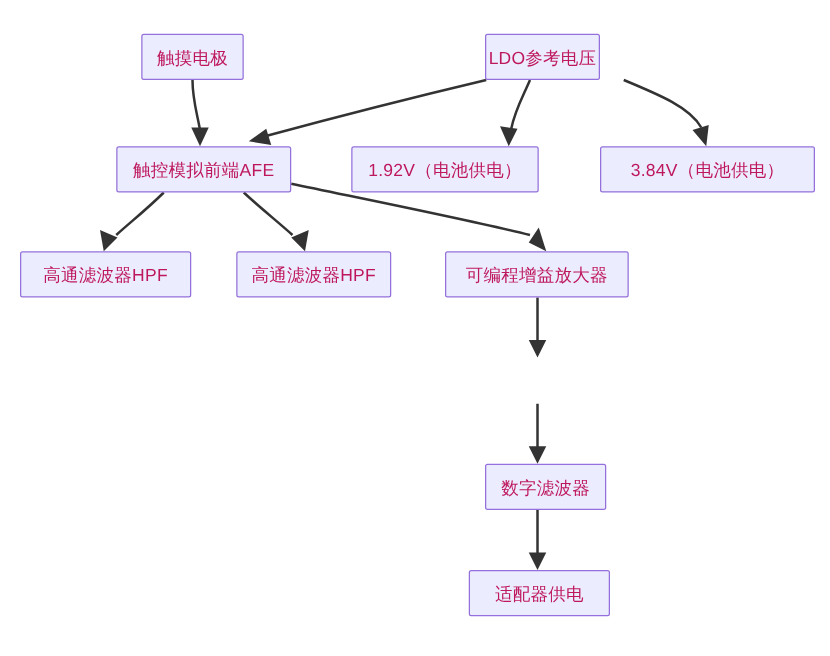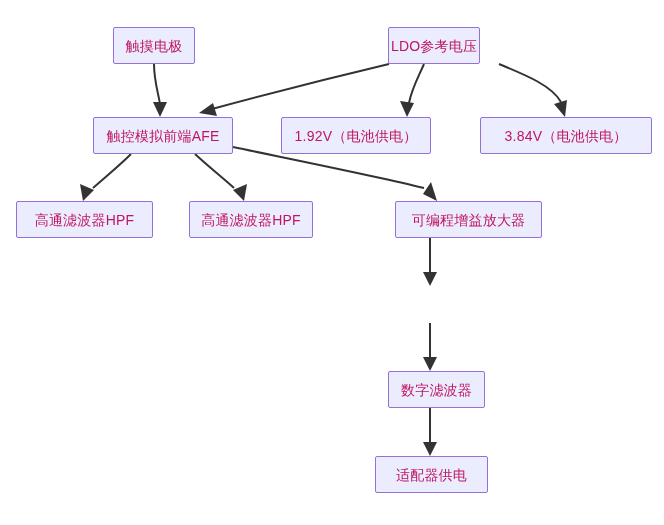--- a/index.html
+++ b/index.html
@@ -131,21 +131,21 @@
   </div>
 
   <div class="node" style="left:16px; top:201px; width:137px; height:37px;">
     <span class="node-label">高通滤波器HPF</span>
   </div>
 
   <div class="node" style="left:189px; top:201px; width:124px; height:37px;">
     <span class="node-label">高通滤波器HPF</span>
   </div>
 
-  <div class="node" style="left:356px; top:201px; width:147px; height:37px;margin-left:39px;">
+  <div class="node" style="left:356px; top:201px; width:147px; height:37px;">
     <span class="node-label">可编程增益放大器</span>
   </div>
 
 
   <div class="node" style="left:388px; top:371px; width:97px; height:37px;">
     <span class="node-label">数字滤波器</span>
   </div>
 
   <div class="node" style="left:375px; top:456px; width:113px; height:37px;">
     <span class="node-label">适配器供电</span>

